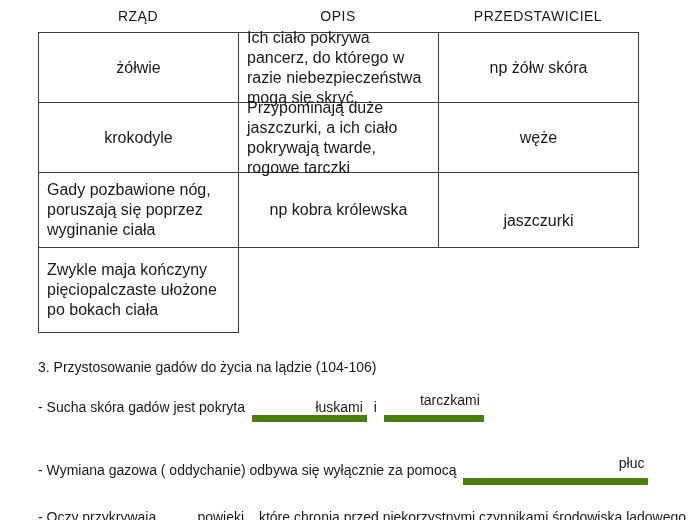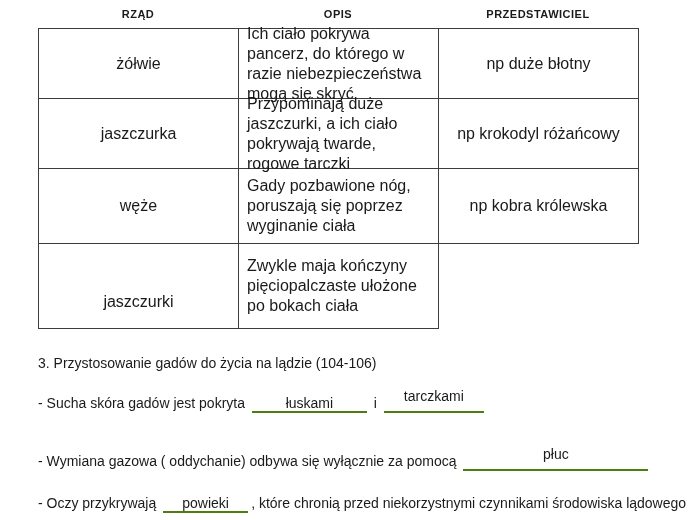--- a/index.html
+++ b/index.html
@@ -20,23 +20,22 @@
     overflow: hidden;
   }
   .header-row {
     display: grid;
     grid-template-columns: 200px 200px 200px;
     width: 600px;
     margin-bottom: 8px;
   }
   .hcell {
     text-align: center;
-    font-size: 11px;
+    font-size: 14px;
     letter-spacing: 0.5px;
-    font-weight: bold;
   }
   .rep-table {
     display: grid;
     grid-template-columns: 200px 200px 200px;
     grid-template-rows: 70px 70px 75px 85px;
     width: 600px;
     border-top: 1px solid #3c3c3c;
     border-left: 1px solid #3c3c3c;
   }
   .cell {
@@ -58,22 +57,22 @@
   .section p {
     margin: 0;
     font-size: 14px;
   }
   .heading { margin-top: 26px !important; }
   .fill1   { margin-top: 24px !important; }
   .fill2   { margin-top: 40px !important; }
   .fill3   { margin-top: 24px !important; }
   .blank {
     display: inline-block;
-    border-bottom: 2px solid #4d7c0f;
-    text-align: center;
+    border-bottom: 7px solid #4d7c0f;
+    text-align: right;
     vertical-align: baseline;
     line-height: 1;
     margin: 0 3px;
   }
   .blank .ans {
     display: inline-block;
     position: relative;
     padding: 0 4px 1px 4px;
   }
   .blank.raised .ans {
@@ -91,25 +90,24 @@
 
   <div class="header-row">
     <div class="hcell">RZĄD</div>
     <div class="hcell">OPIS</div>
     <div class="hcell">PRZEDSTAWICIEL</div>
   </div>
 
   <div class="rep-table">
     <div class="cell">żółwie</div>
     <div class="cell">Ich ciało pokrywa pancerz, do którego w razie niebezpieczeństwa mogą się skryć</div>
-    <div class="cell">np duże błotny</div>
+    <div class="cell">np żółw skóra</div>
 
-    <div class="cell">jaszczurka</div>
+    <div class="cell">krokodyle</div>
     <div class="cell">Przypominają duże jaszczurki, a ich ciało pokrywają twarde, rogowe tarczki</div>
-    <div class="cell">np krokodyl różańcowy</div>
 
     <div class="cell">węże</div>
     <div class="cell">Gady pozbawione nóg, poruszają się poprzez wyginanie ciała</div>
     <div class="cell">np kobra królewska</div>
 
     <div class="cell low">jaszczurki</div>
     <div class="cell">Zwykle maja kończyny pięciopalczaste ułożone po bokach ciała</div>
   </div>
 
   <div class="section">

